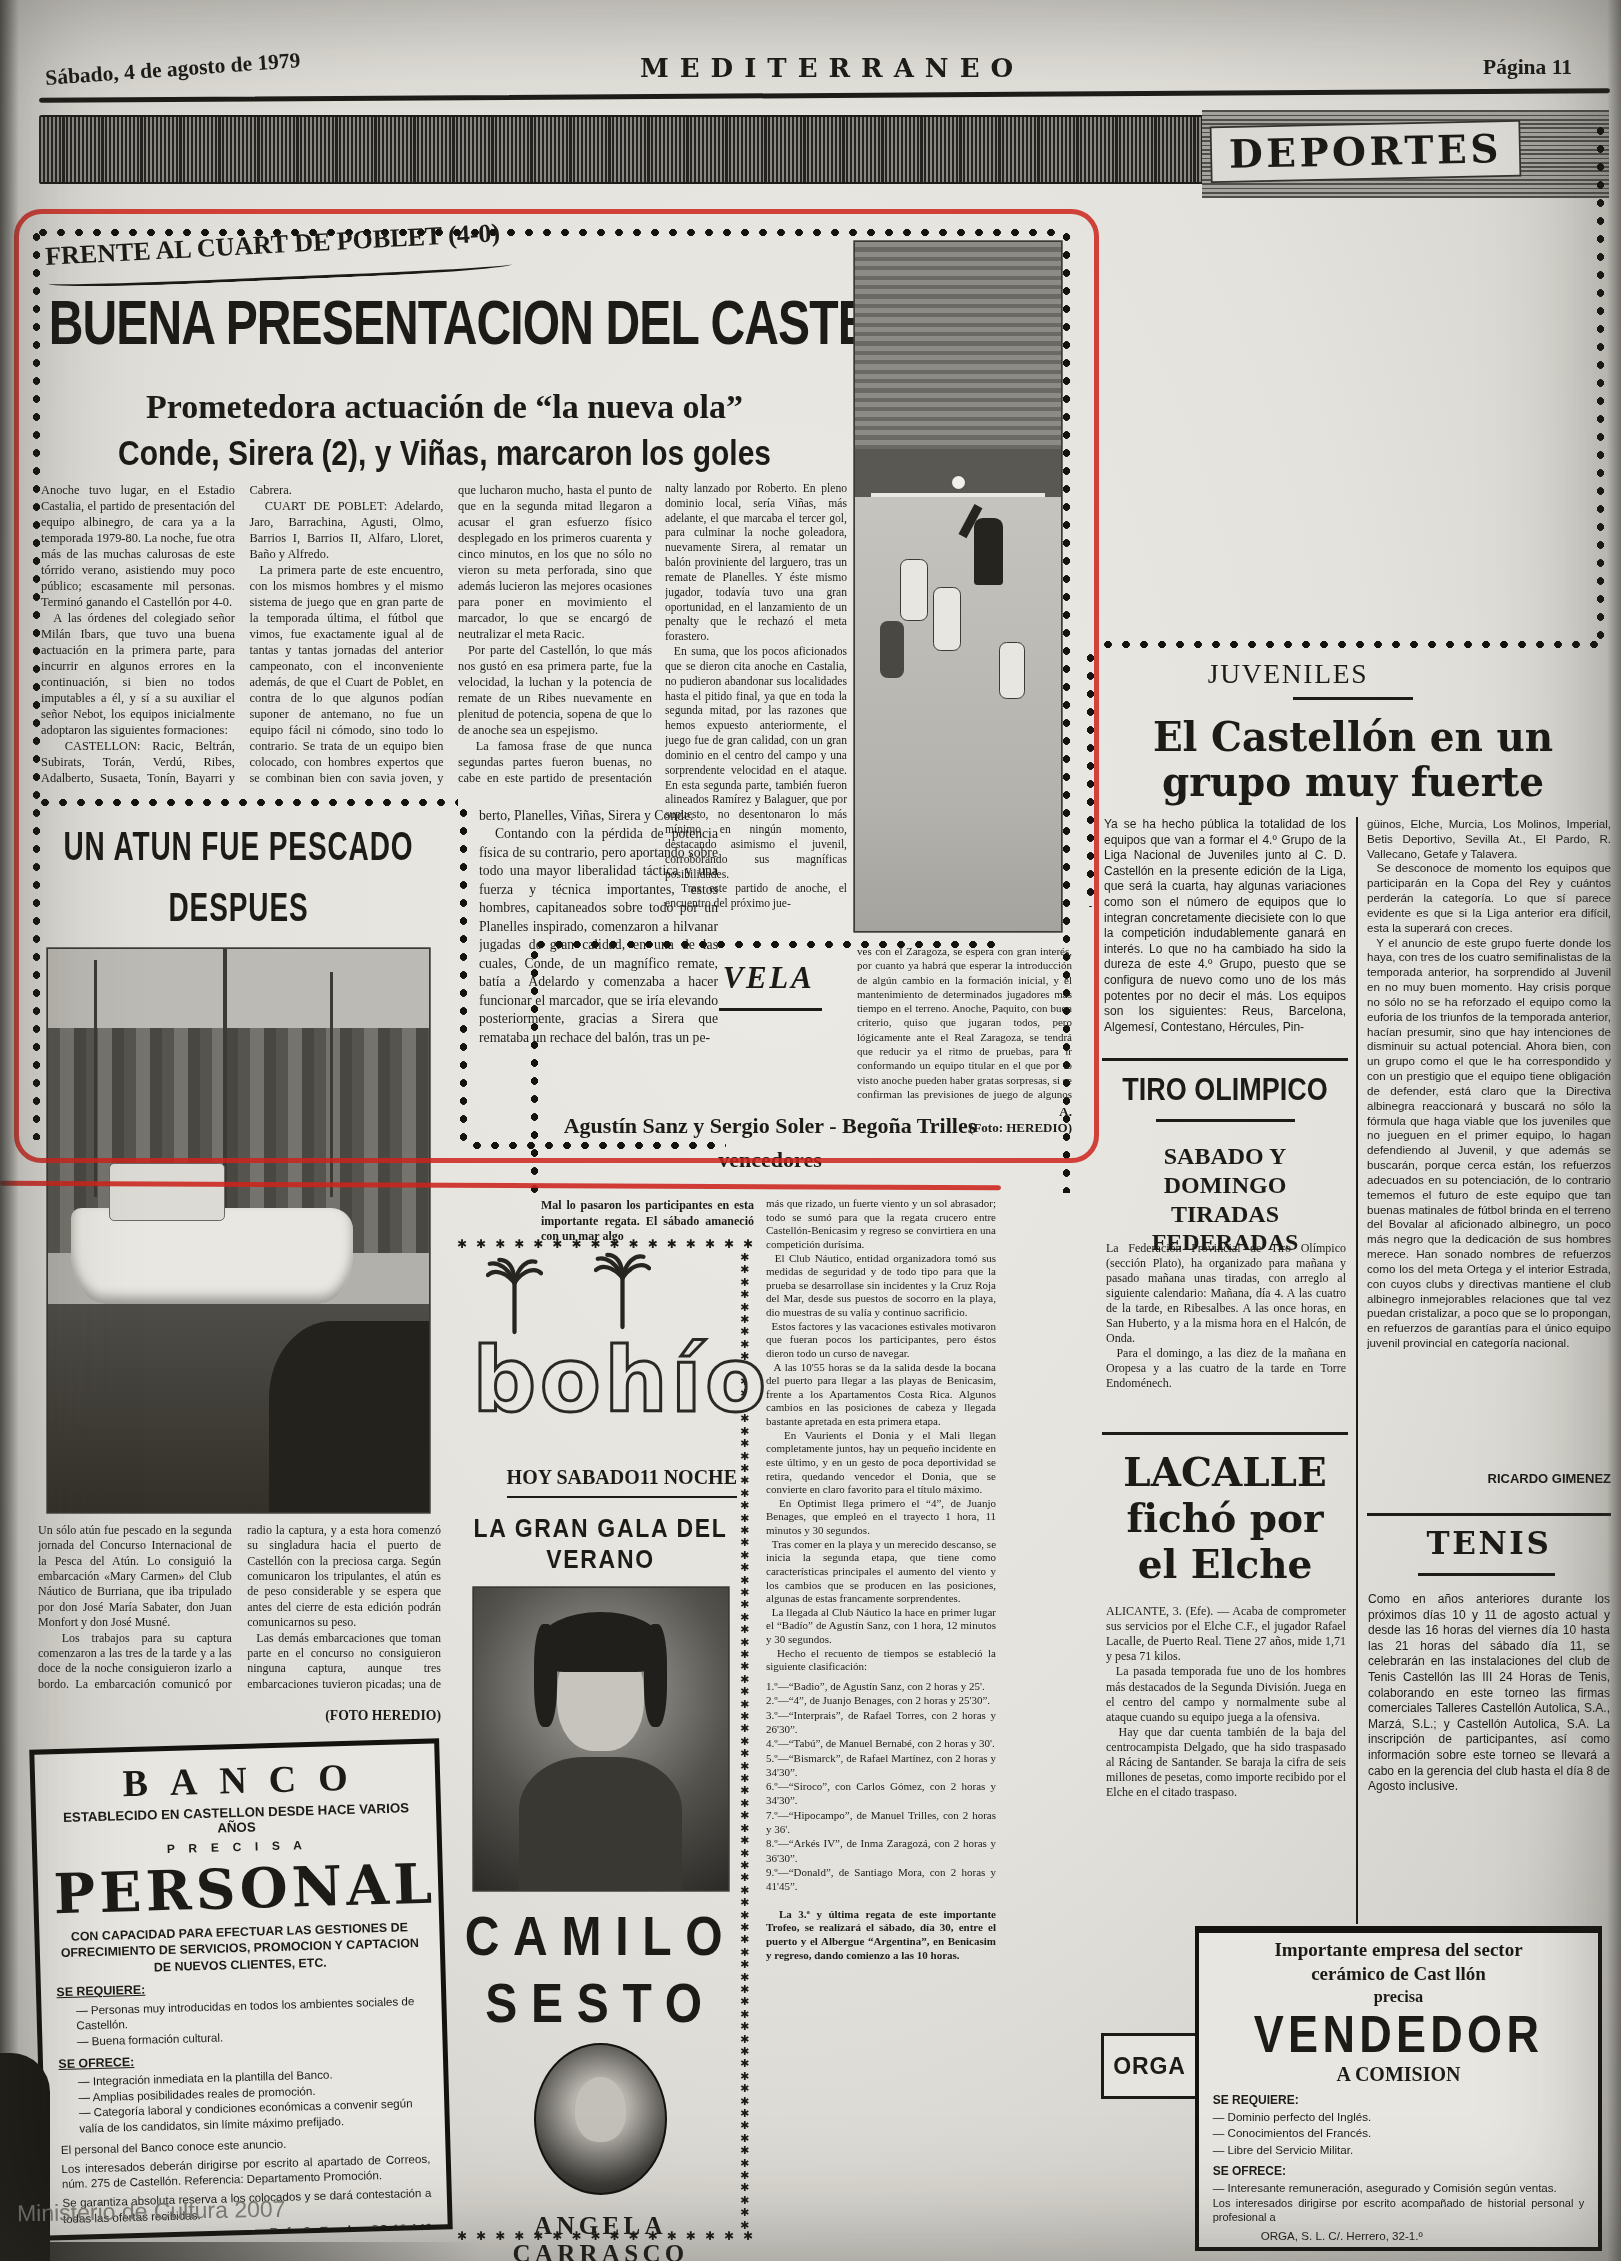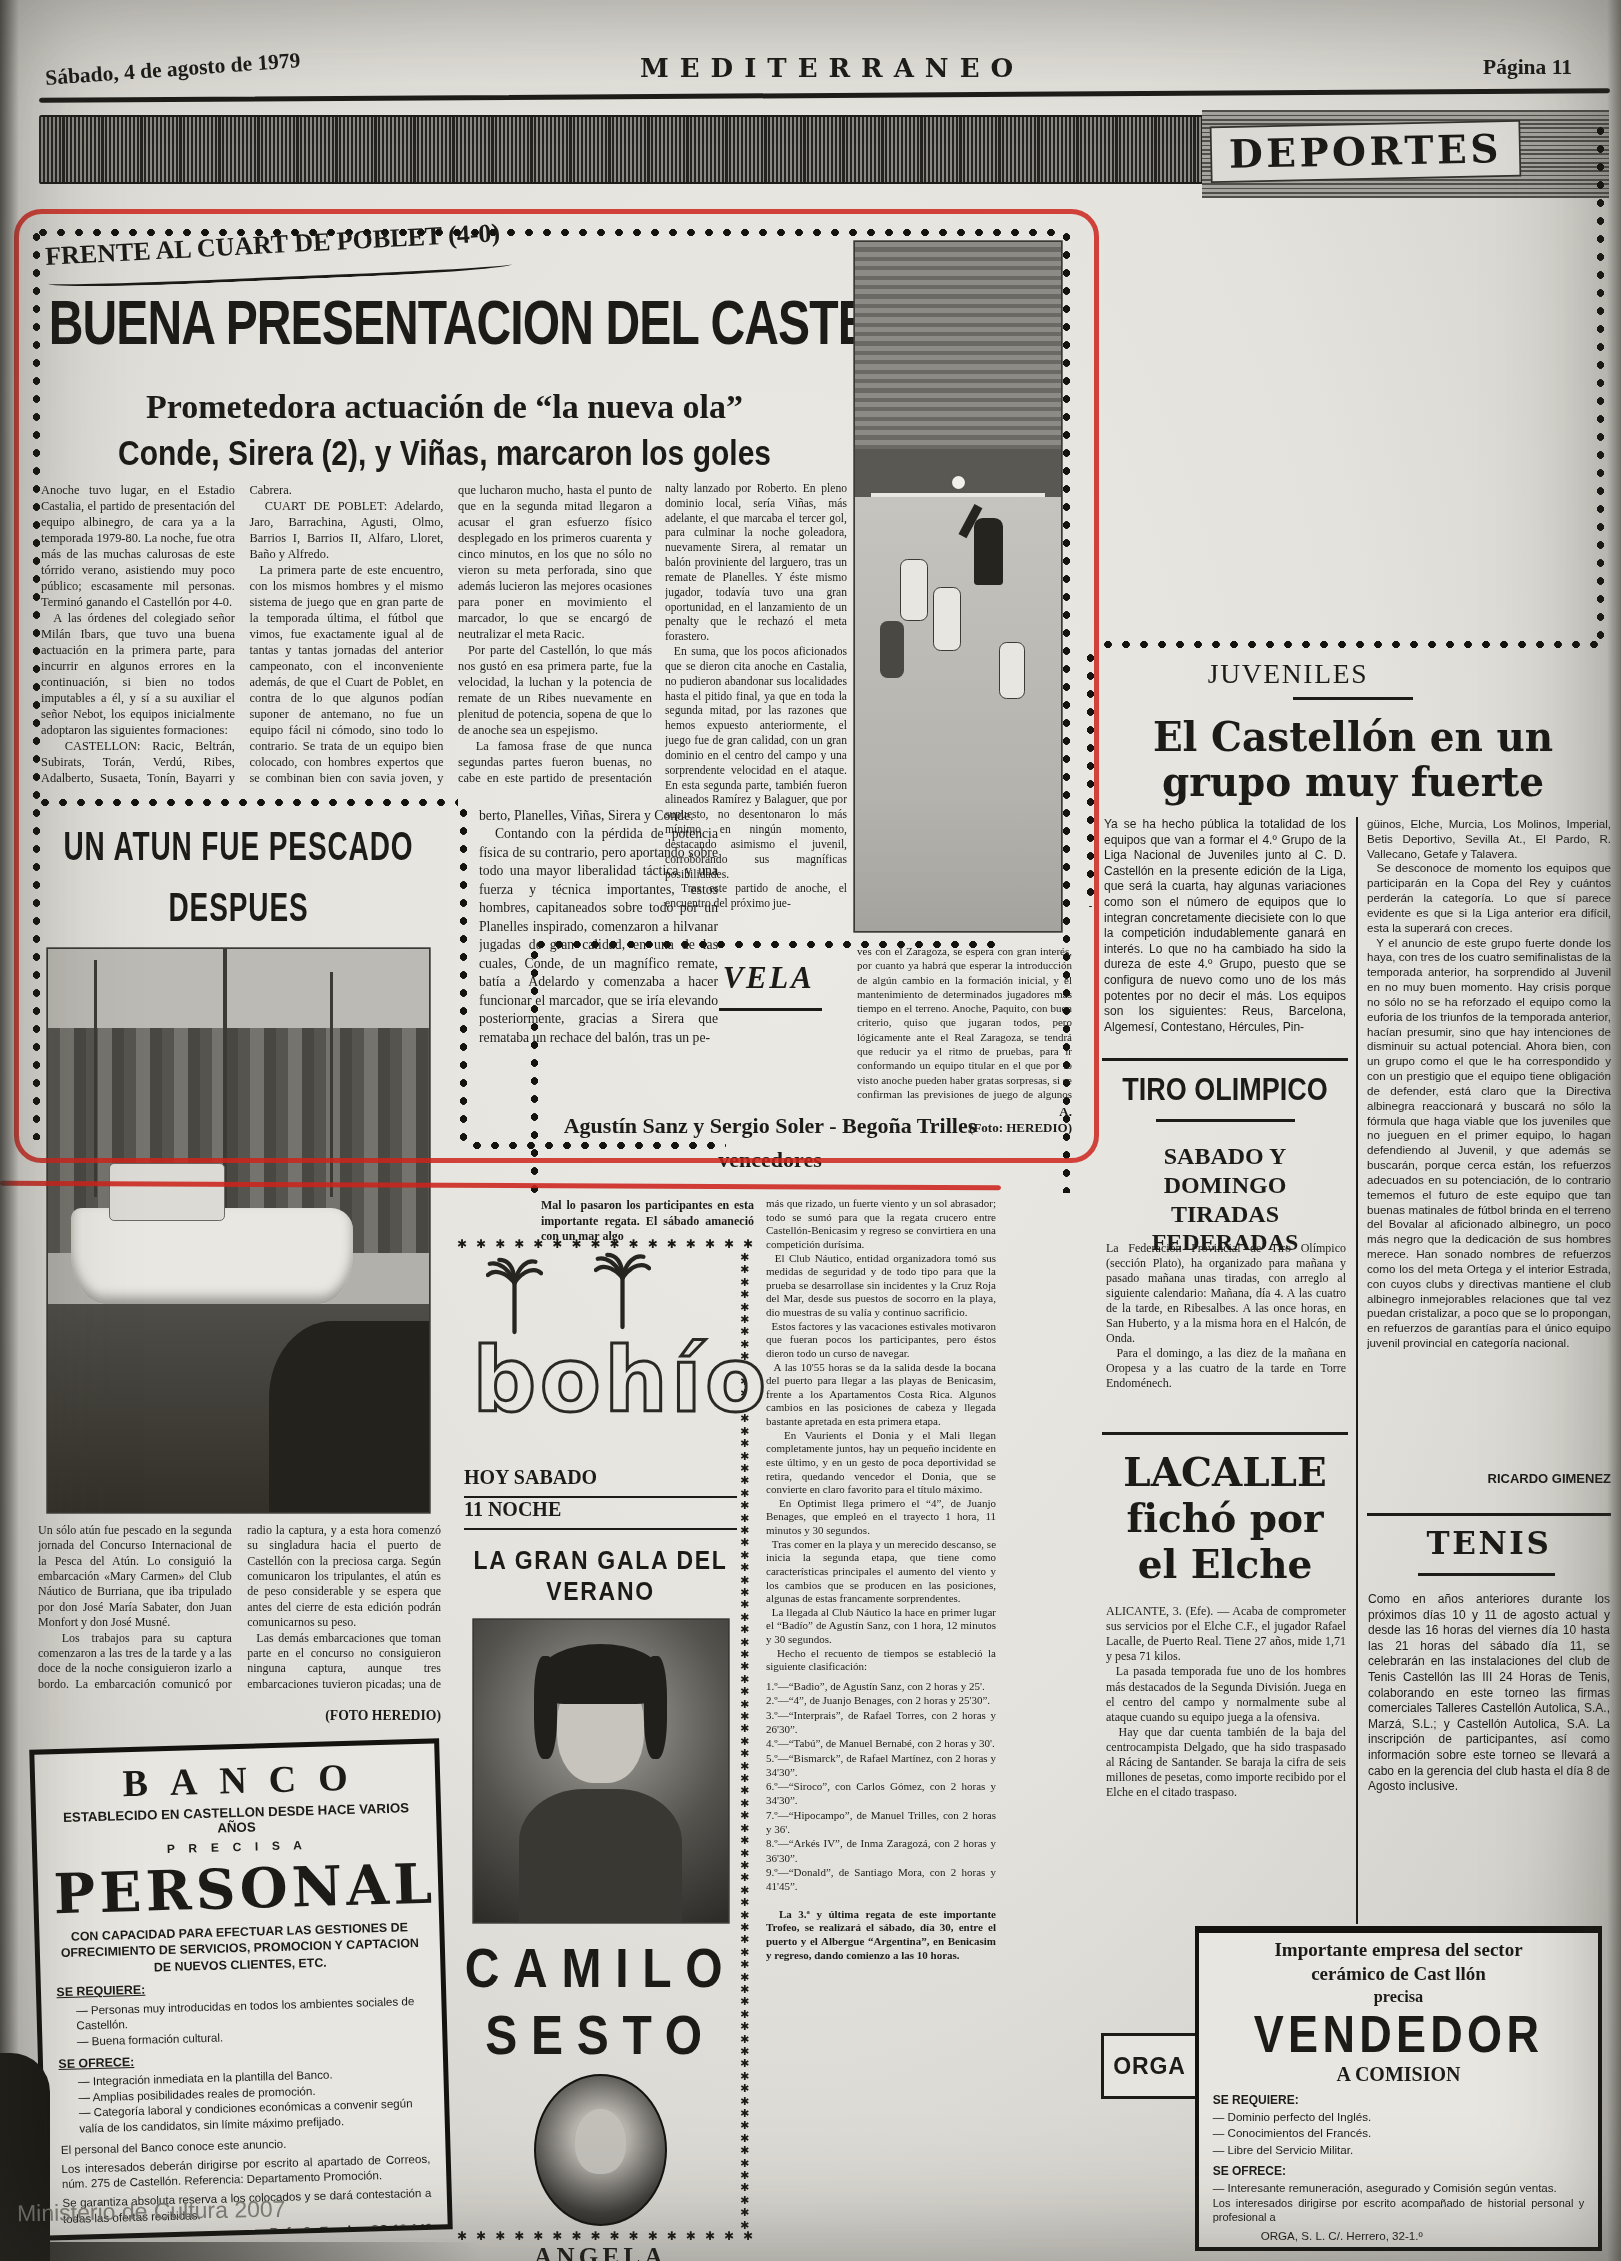--- a/index.html
+++ b/index.html
@@ -254,21 +254,21 @@
           <path d="M30 78 L30 26"></path>
             <path d="M30 26 C20 14, 8 12, 2 18"></path>
             <path d="M30 26 C24 10, 12 4, 4 6"></path>
           <path d="M30 26 C30 8, 22 2, 14 2"></path>
             <path d="M30 26 C34 8, 44 2, 52 4"></path>
             <path d="M30 26 C40 12, 52 10, 58 16"></path>
         </g>
       </svg>
       <div id="bohio-word" class="abs" style="left:8.6px;top:81px;">bohío</div>
     </div>
-    <div style="display:flex;justify-content:flex-end;margin-top:12px;flex-direction:column;">
+    <div style="display:flex;justify-content:flex-end;margin-top:12px;">
       <span class="serif b" style="font-size:20px;border-bottom:2.6px solid #1c1b18;padding-bottom:6.9px;">HOY SABADO</span>
       <span class="serif b" style="font-size:20px;border-bottom:2.6px solid #1c1b18;padding-bottom:6.9px;">11 NOCHE</span>
     </div>
     <div class="ctr tallsans" style="margin-top:19px;font-size:23px;letter-spacing:1.7px;">LA GRAN GALA DEL VERANO</div>
     <div class="photo" style="margin:17px auto 0;width:254px;height:302px;position:relative;background:radial-gradient(circle at 50% 34%, #8f8d87 0 16%, #55534e 55%, #2b2a26 100%);">
       <div class="sil" style="left:33%;top:16%;width:34%;height:38%;background:#c7c4be;border-radius:48% 48% 42% 42%;"></div>
       <div class="sil" style="left:26%;top:8%;width:48%;height:20%;background:#211f1c;border-radius:50% 50% 20% 20%;"></div>
       <div class="sil" style="left:24%;top:12%;width:9%;height:34%;background:#211f1c;border-radius:40%;"></div>
       <div class="sil" style="left:67%;top:12%;width:9%;height:34%;background:#211f1c;border-radius:40%;"></div>
       <div class="sil" style="left:18%;top:56%;width:64%;height:44%;background:#3a3833;border-radius:40% 40% 0 0;"></div>

